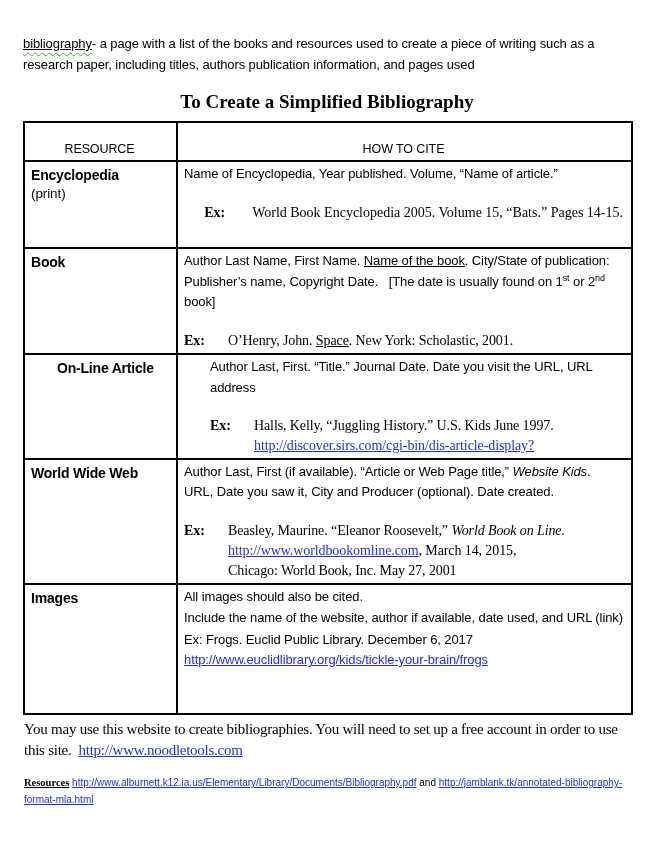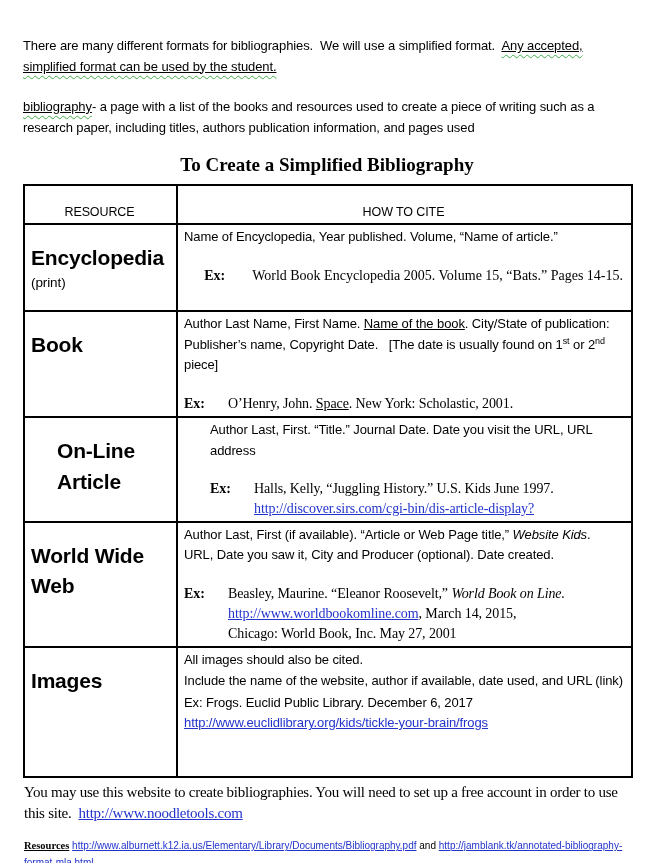--- a/index.html
+++ b/index.html
@@ -15,21 +15,21 @@
   .definition{margin-top:20px;}
   .u{text-decoration:underline;}
   .squig{text-decoration:underline wavy #3fae49;text-decoration-thickness:1px;text-underline-offset:3.5px;}
 
   .subhead{font-family:"Liberation Serif",serif;font-size:19px;font-weight:bold;
            text-align:center;margin:16px 0 8px 0;}
 
   table.bib{border-collapse:collapse;width:608px;table-layout:fixed;}
   table.bib th,table.bib td{border:2px solid #000;vertical-align:top;padding:1px 8px 2px 6px;}
   table.bib th{font-size:12.5px;font-weight:normal;text-align:center;height:16px;padding-top:19px;letter-spacing:-0.1px;margin-left:6px;}
-  .resname{font-size:21px;font-weight:bold;line-height:1.45;letter-spacing:-0.2px;margin-top:17px;}
+  .resname{font-size:14px;font-weight:bold;line-height:1.45;letter-spacing:-0.2px;margin-top:2px;}
   .ressub{font-size:13.5px;line-height:1.4;letter-spacing:-0.1px;}
   .cite{font-size:13px;line-height:1.58;letter-spacing:-0.1px;}
   .desc{margin:1px 0 0 0;}
   .exp{font-family:"Liberation Serif",serif;font-size:14px;line-height:1.42;margin:18px 0 0 0;letter-spacing:0;text-align:right;}
   .exlab{font-weight:bold;}
   .tabgap{display:inline-block;width:27px;}
   .exrow{display:flex;margin-top:18px;font-family:"Liberation Serif",serif;font-size:14px;line-height:1.42;}
   .exrow .exlab{flex:0 0 44px;width:44px;}
   .exbody{flex:1 1 auto;}
   .line{display:block;}
@@ -49,21 +49,20 @@
   .note a.link{font-family:"Liberation Serif",serif;}
   .resources{font-size:10px;line-height:1.65;margin:13px 0 0 1px;letter-spacing:0;}
   .resources .lab{font-family:"Liberation Serif",serif;font-weight:bold;text-decoration:underline;font-size:10.5px;}
 </style>
 </head>
 <body>
 
 <div class="page">
 
 
-  <p class="para intro"><span>There are many different formats for bibliographies.&nbsp; We will use a simplified format.&nbsp; </span><span class="u"><span class="squig">Any accepted, simplified format can be used by the student.</span></span></p>
 
   <p class="para definition"><span class="u"><span class="squig">bibliography</span></span><span>- a page with a list of the books and resources used to create a piece of writing such as a research paper, including titles, authors publication information, and pages used</span></p>
 
   <h2 class="subhead">To Create a Simplified Bibliography</h2>
 
   <table class="bib">
     <colgroup>
         <col style="width:153px">
         <col style="width:455px">
       </colgroup>
@@ -83,21 +82,21 @@
         <p class="desc">Name of Encyclopedia, Year published. Volume, “Name of article.”</p>
         <p class="exp"><span class="exlab">Ex:</span><span class="tabgap"></span><span>World Book Encyclopedia 2005. Volume 15, “Bats.” Pages 14-15.</span></p>
       </td>
     </tr>
 
     <tr class="h2">
       <td>
         <div class="resname">Book</div>
       </td>
       <td class="cite">
-        <p class="desc"><span>Author Last Name, First Name. </span><span class="u">Name of the book</span><span>. City/State of publication:&nbsp; Publisher’s name, Copyright Date.&nbsp;&nbsp; [The date is usually found on 1</span><sup>st</sup><span> or 2</span><sup>nd</sup><span> piece]</span></p>
+        <p class="desc"><span>Author Last Name, First Name. </span><span class="u">Name of the book</span><span>. City/State of publication:&nbsp; Publisher’s name, Copyright Date.&nbsp;&nbsp; [The date is usually found on 1</span><sup>st</sup><span> or 2</span><sup>nd</sup><span> book]</span></p>
         <div class="exrow">
           <span class="exlab">Ex:</span>
           <div class="exbody"><span>O’Henry, John. </span><span class="u">Space</span><span>. New York: Scholastic, 2001.</span></div>
         </div>
       </td>
     </tr>
 
     <tr class="h3">
       <td>
         <div class="resname">On-Line Article</div>

